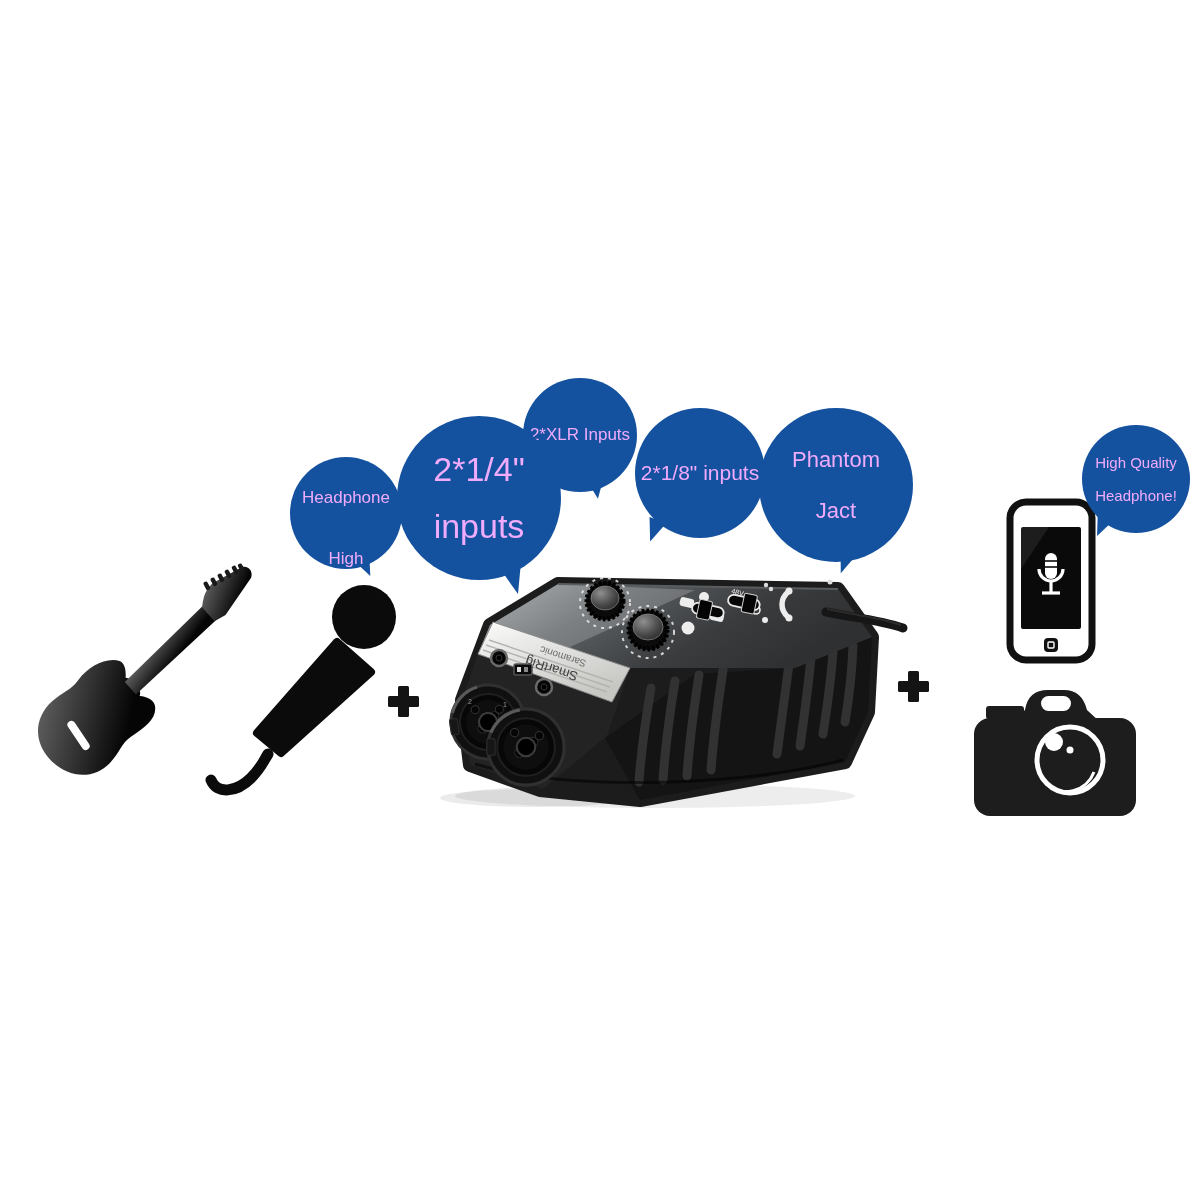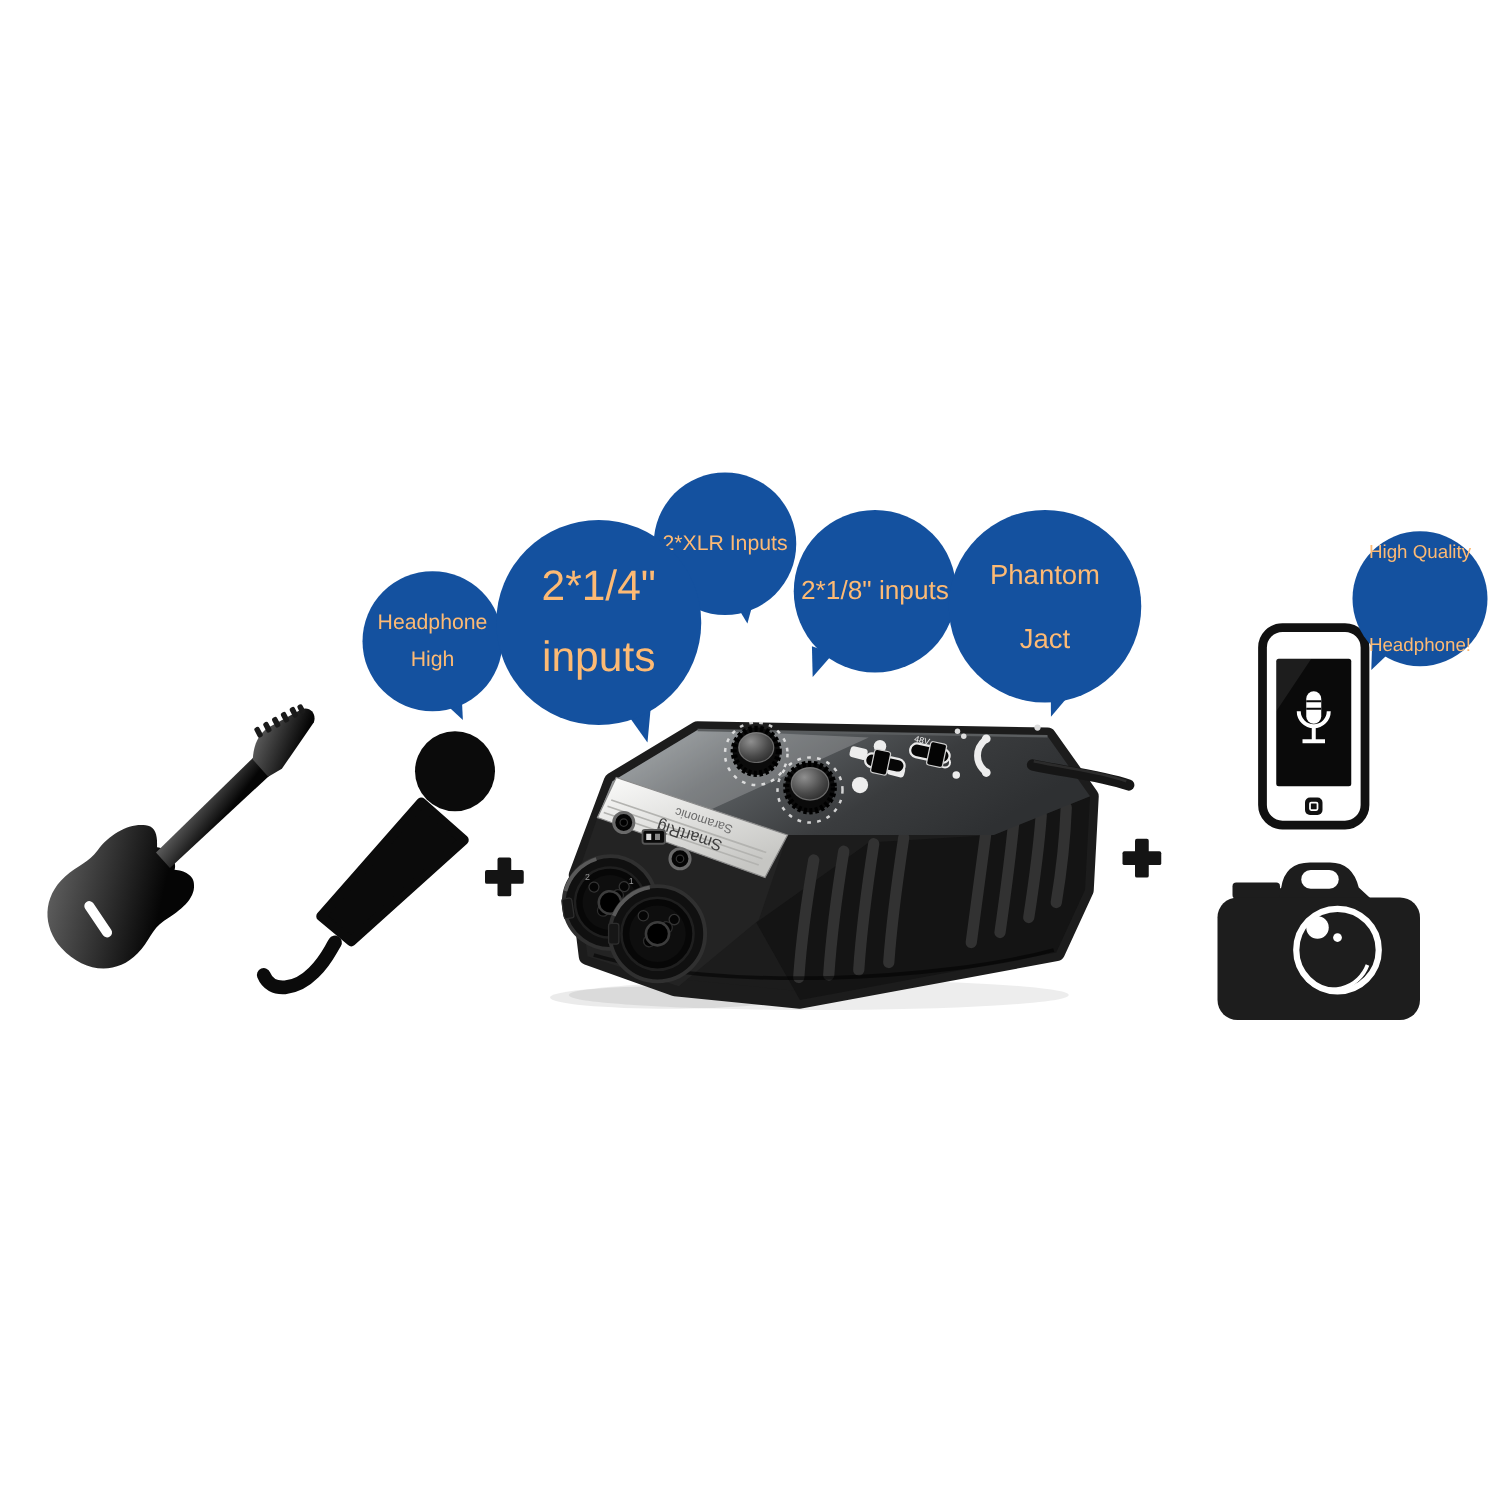--- a/index.html
+++ b/index.html
@@ -1,34 +1,34 @@
 <!DOCTYPE html>
 <html><head>
 <meta charset="utf-8">
 <style>
   html,body{margin:0;padding:0;background:#ffffff;}
   body{width:1200px;height:1200px;overflow:hidden;font-family:"Liberation Sans",sans-serif;}
   .stage{position:relative;width:1200px;height:1200px;background:#ffffff;}
 
   
   .bubble{
-    position:absolute;border-radius:50%;background:#14519F;color:#fdba74;
+    position:absolute;border-radius:50%;background:#14519F;color:#f0abfc;
     display:flex;flex-direction:column;align-items:center;justify-content:center;
     text-align:center;z-index:20;
   }
   .bubble .line{display:block;white-space:nowrap;}
   .b1{left:290px;top:457px;width:112px;height:112px;font-size:17px;}
-  .b1 .line{line-height:30px;}
+  .b1 .line{line-height:30px;margin-top:31px;}
   .b2{left:397px;top:416px;width:164px;height:164px;font-size:34px;}
   .b2 .line{line-height:57px;}
   .b3{left:523px;top:378px;width:114px;height:114px;font-size:17px;}
   .b4{left:635px;top:408px;width:130px;height:130px;font-size:21px;}
   .b5{left:759px;top:408px;width:154px;height:154px;font-size:22px;}
   .b5 .line{line-height:51px;}
-  .b6{left:1082px;top:425px;width:108px;height:108px;font-size:15px;justify-content:space-between;}
+  .b6{left:1082px;top:425px;width:108px;height:108px;font-size:15px;}
   .b6 .line{line-height:33px;}
 
   .tail{
     position:absolute;width:0;height:0;z-index:19;
     border-left:9px solid transparent;border-right:9px solid transparent;
     border-top:24px solid #14519F;transform-origin:50% 0;
   }
   .t1{left:352px;top:556px;transform:rotate(-25deg);border-top-width:22px;}
   .t2{left:501px;top:568px;transform:rotate(-15deg);border-top-width:27px;border-left-width:10px;border-right-width:10px;}
   .t3{left:586px;top:478px;transform:rotate(-8deg);border-top-width:21px;}

